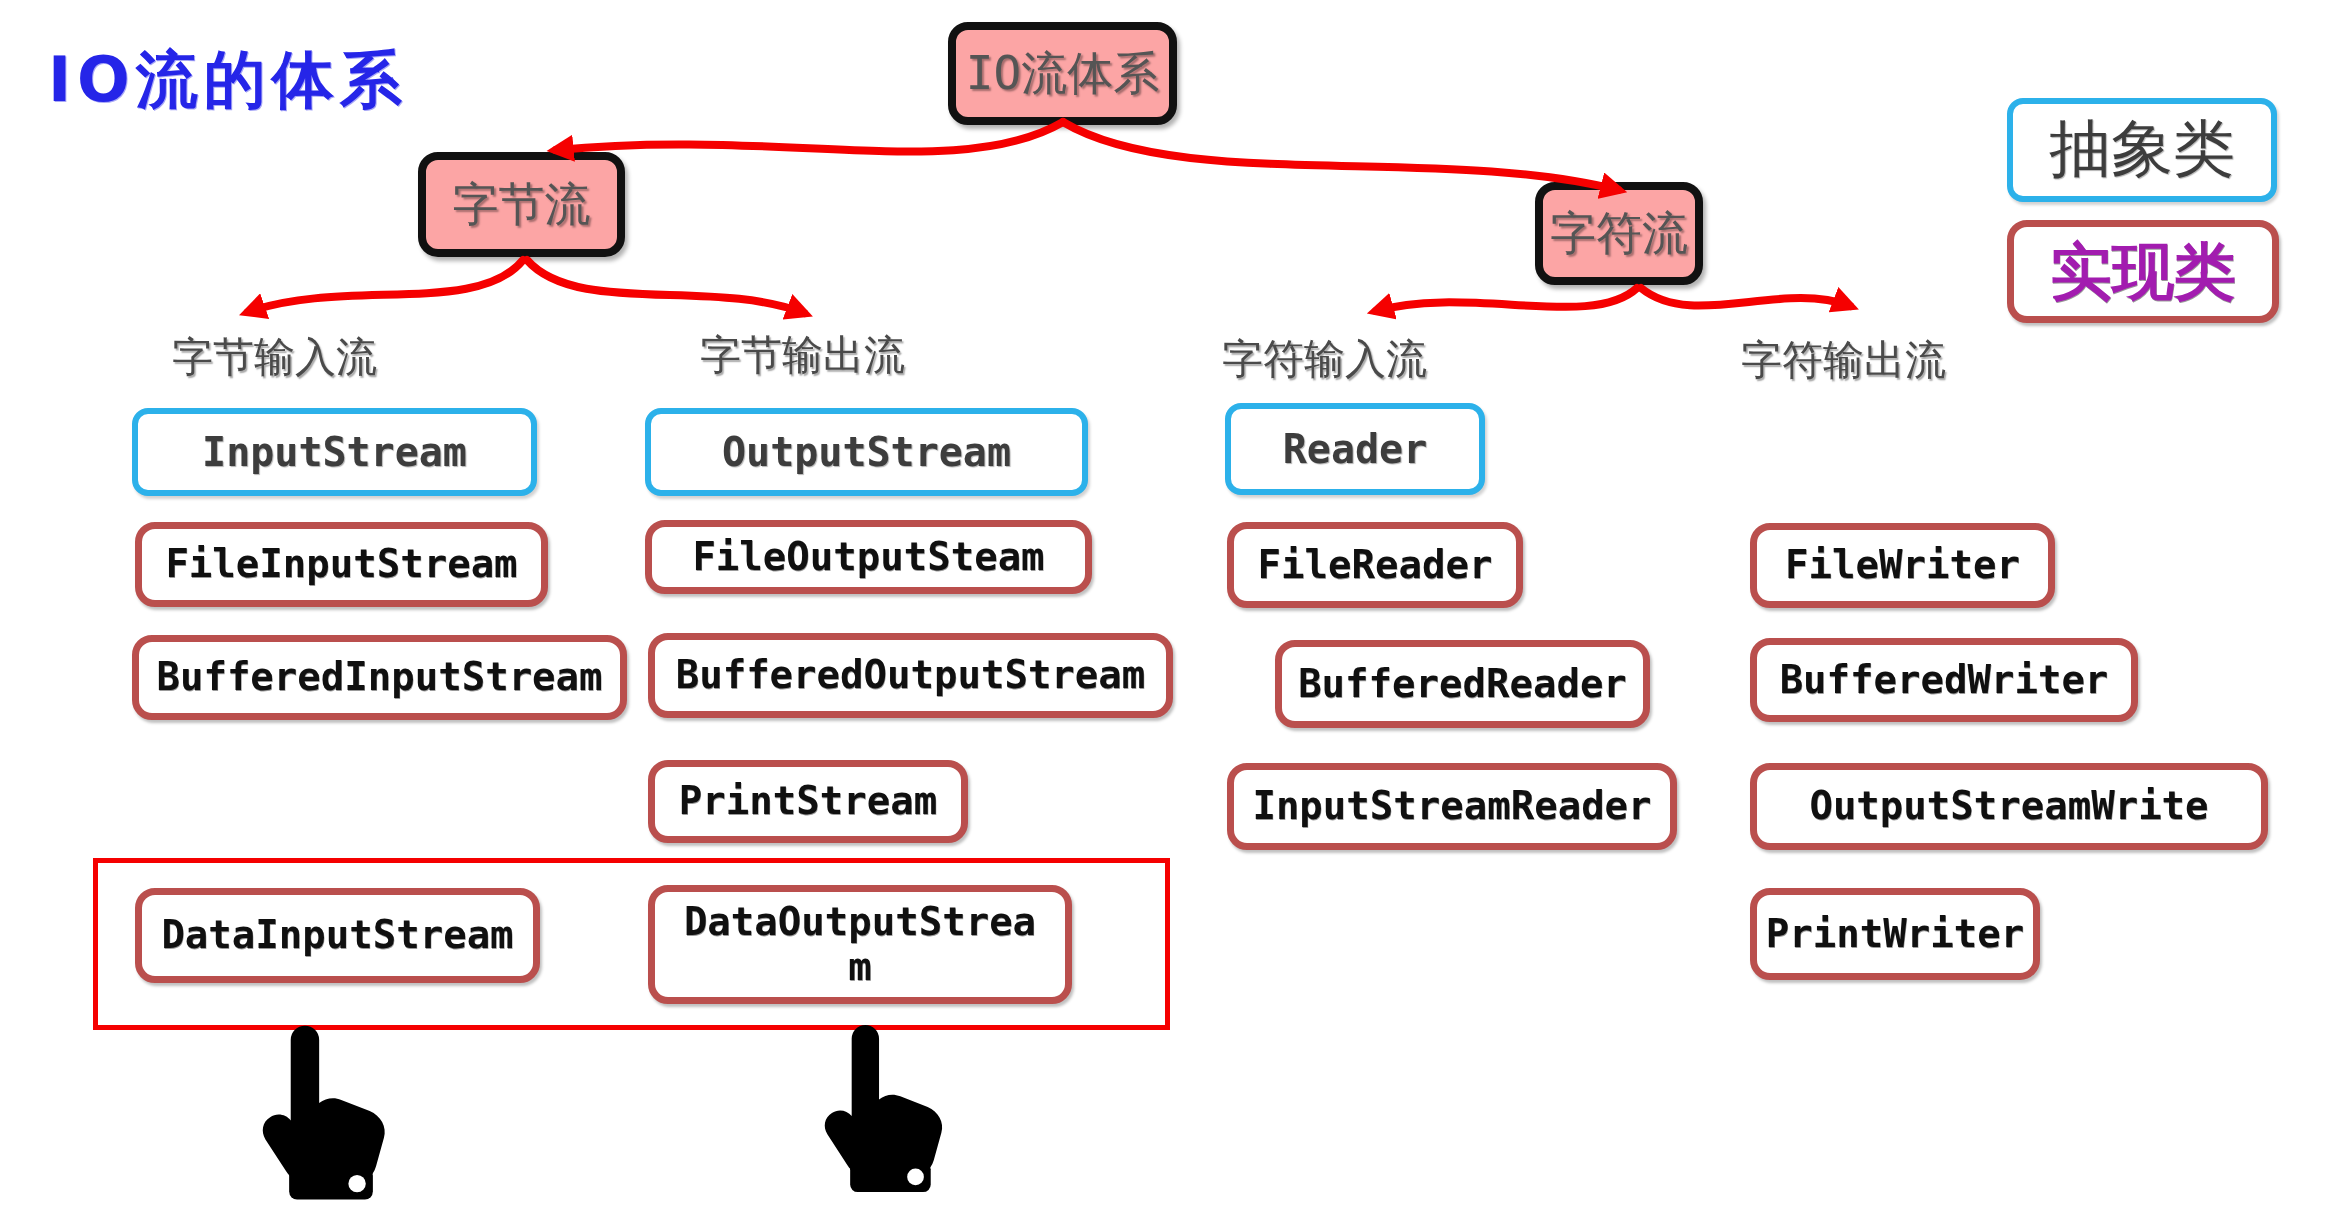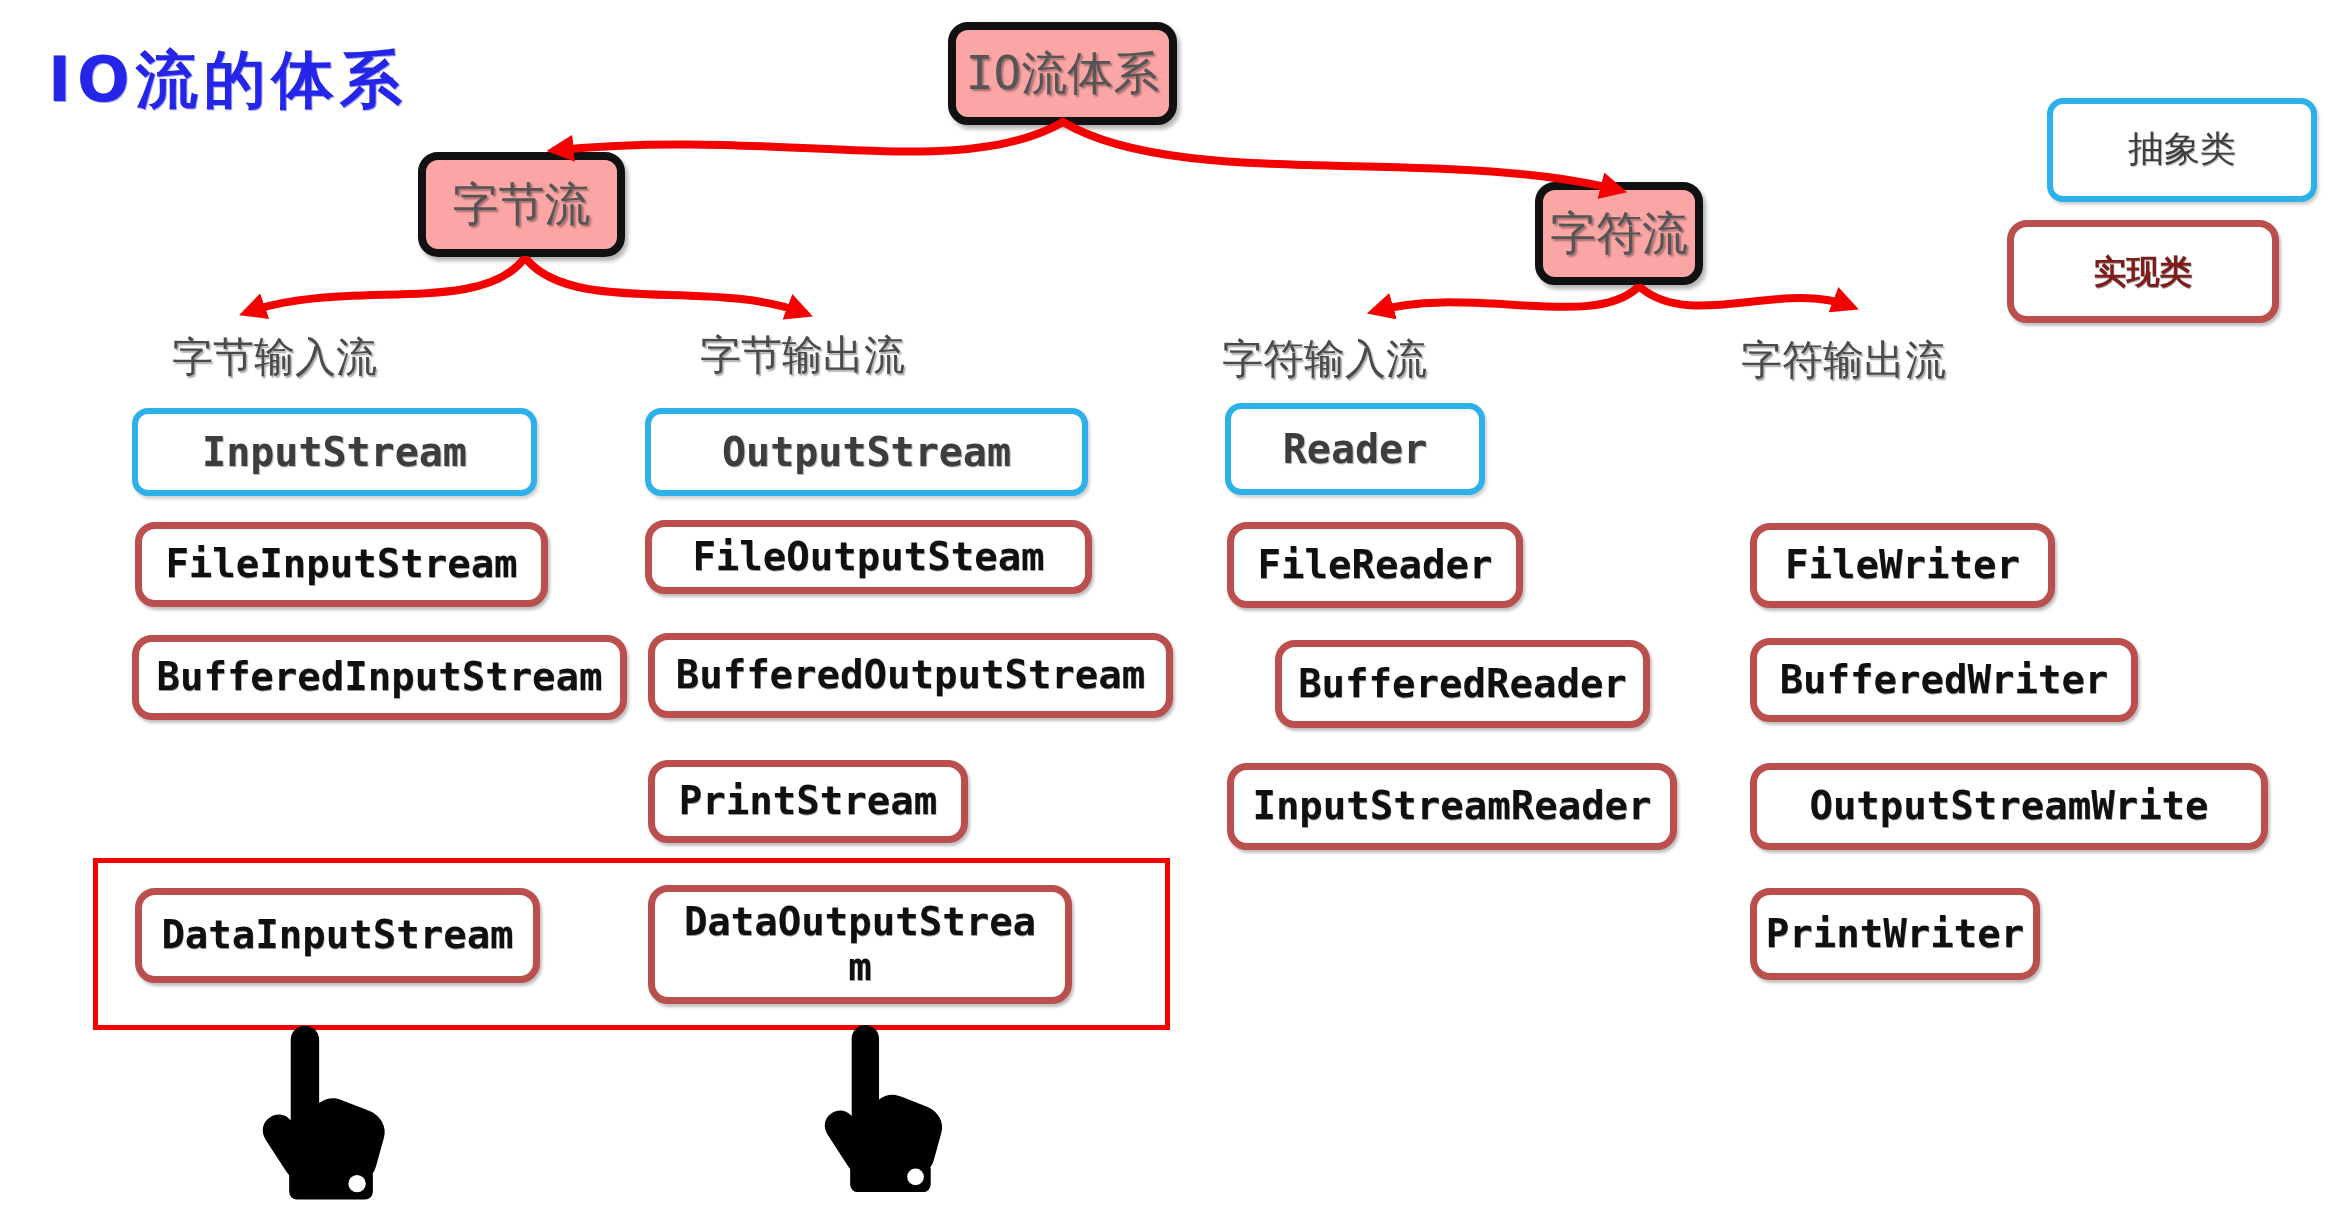--- a/index.html
+++ b/index.html
@@ -72,23 +72,23 @@
   #b-dataoutputstream{left:648px;top:885px;width:424px;height:119px;}
   #b-filereader{left:1227px;top:522px;width:296px;height:86px;}
   #b-bufferedreader{left:1227px;top:640px;width:375px;height:88px;margin-left:48px;}
   #b-inputstreamreader{left:1227px;top:763px;width:450px;height:87px;}
   #b-filewriter{left:1750px;top:523px;width:305px;height:85px;}
   #b-bufferedwriter{left:1750px;top:638px;width:388px;height:84px;}
   #b-outputstreamwrite{left:1750px;top:763px;width:518px;height:87px;}
   #b-printwriter{left:1750px;top:888px;width:290px;height:92px;}
   
   #legend-abstract{left:2007px;top:98px;width:270px;height:104px;
-    font-family:"Liberation Serif",serif;font-size:36px;font-weight:400;margin-left:40px;}
+    font-family:"Liberation Serif",serif;font-size:62px;font-weight:400;}
   #legend-impl{left:2007px;top:220px;width:272px;height:103px;
-    font-family:"Liberation Sans",sans-serif;font-size:33px;font-weight:800;color:#7f1d1d;}
+    font-family:"Liberation Sans",sans-serif;font-size:62px;font-weight:800;color:#a21caf;}
   
   #highlight-rect{
     left:93px;top:858px;width:1077px;height:172px;
     border:5px solid var(--arrow-red);background:transparent;
   }
   
   #arrow-layer{left:0;top:0;width:2352px;height:1212px;pointer-events:none;}
   .hand{position:absolute;}
   #hand-left{left:237px;top:1022px;width:158px;height:178px;}
   #hand-right{left:800px;top:1018px;width:152px;height:178px;}

